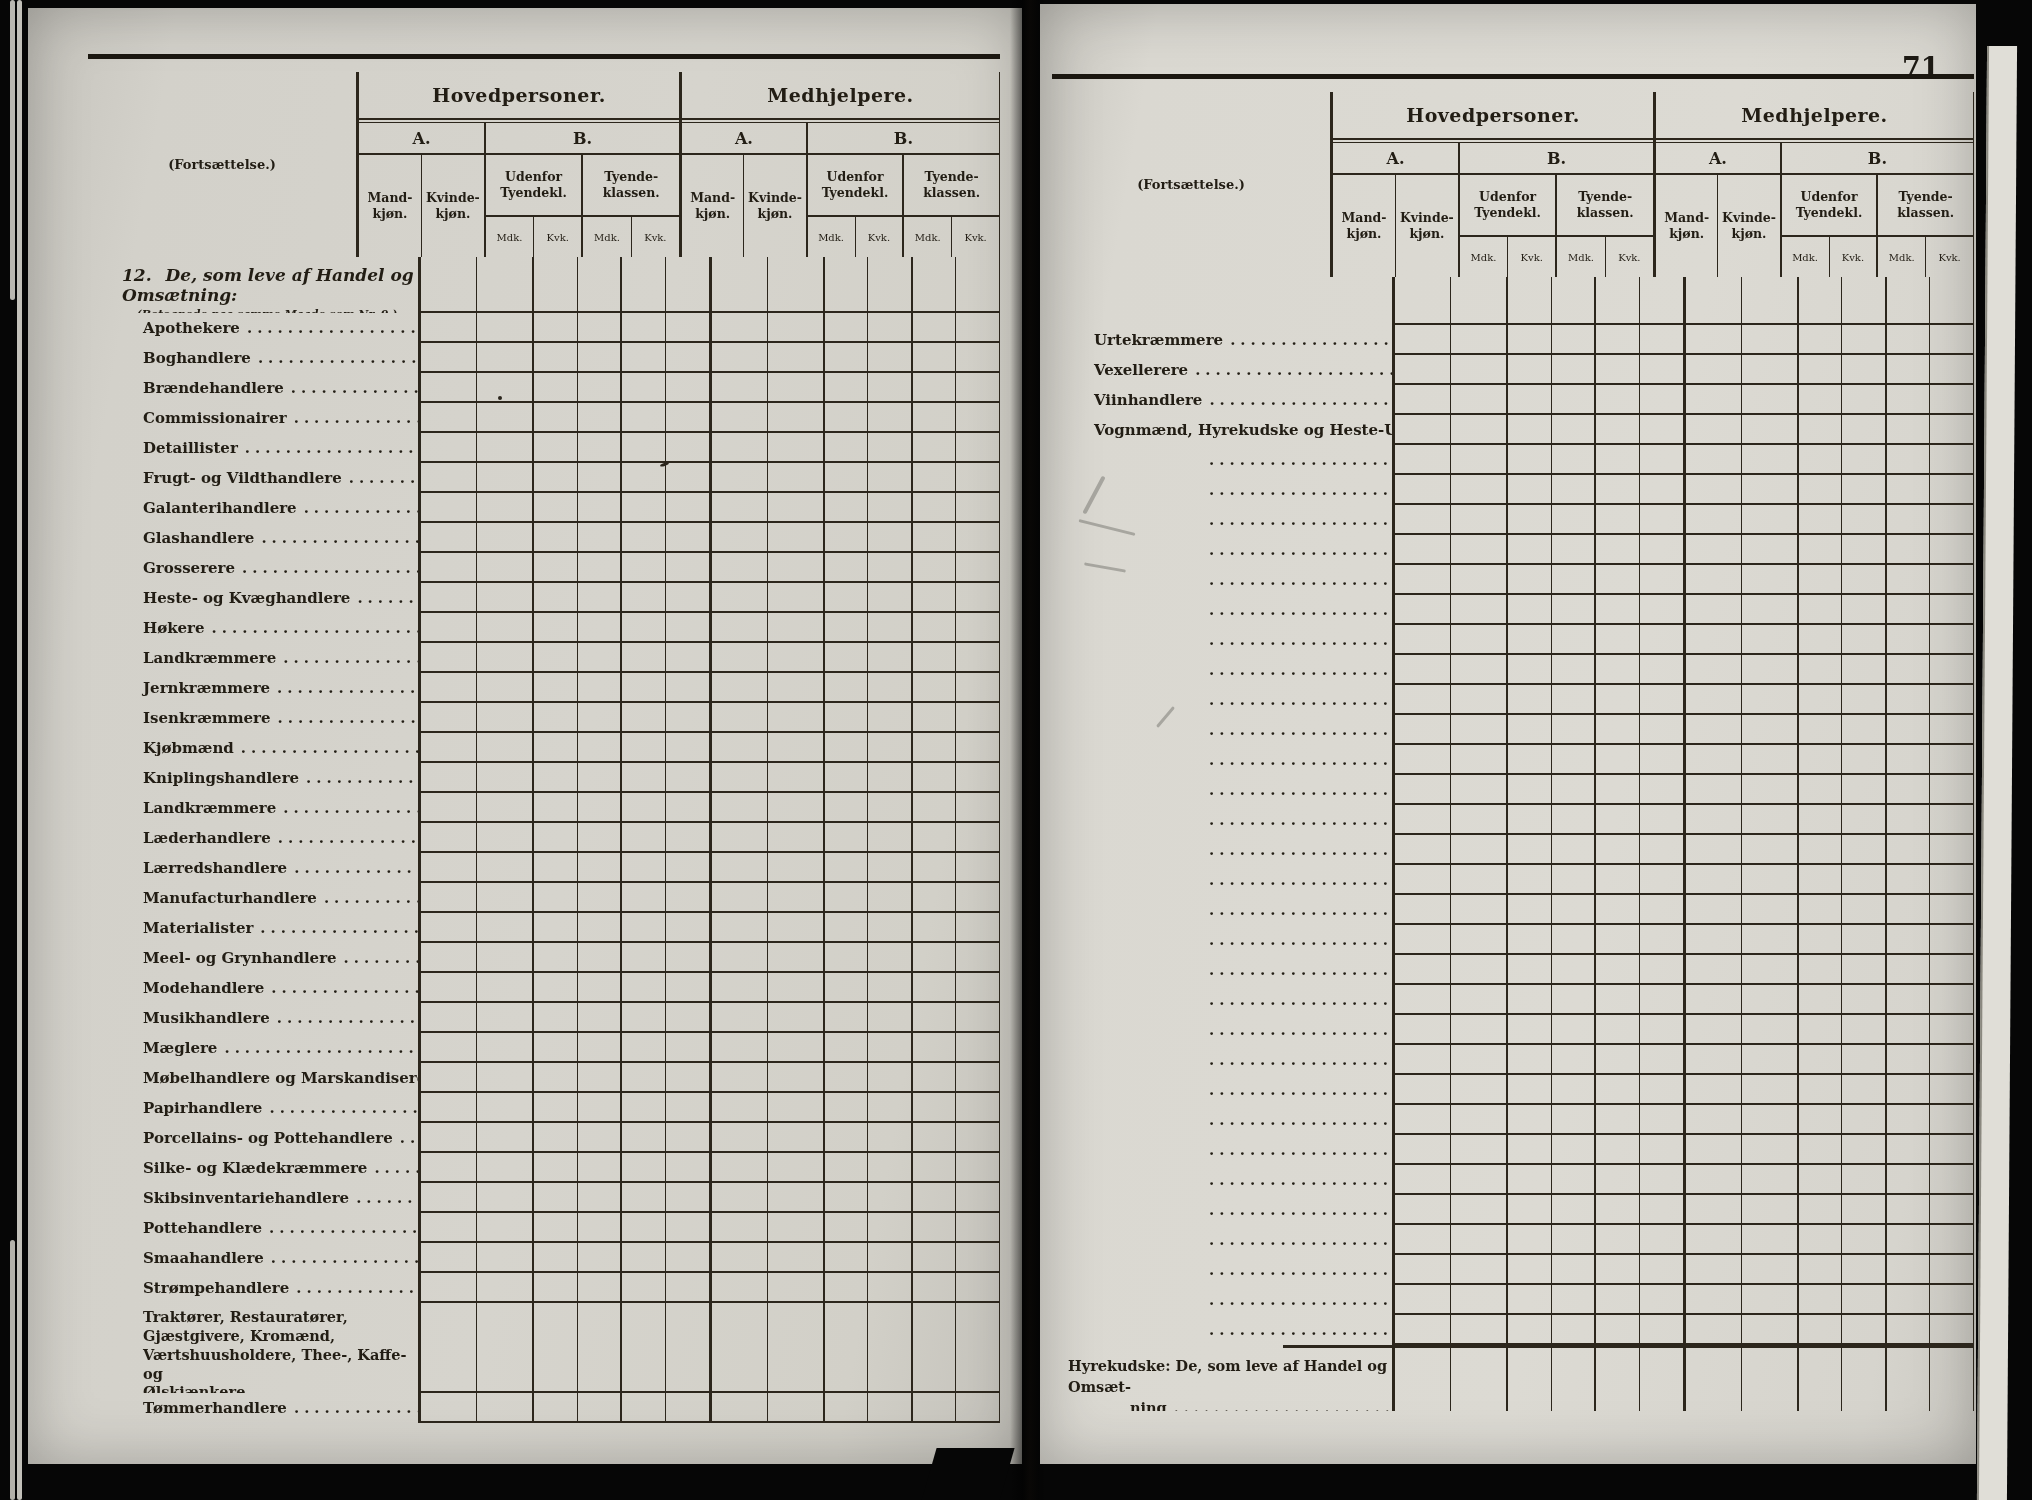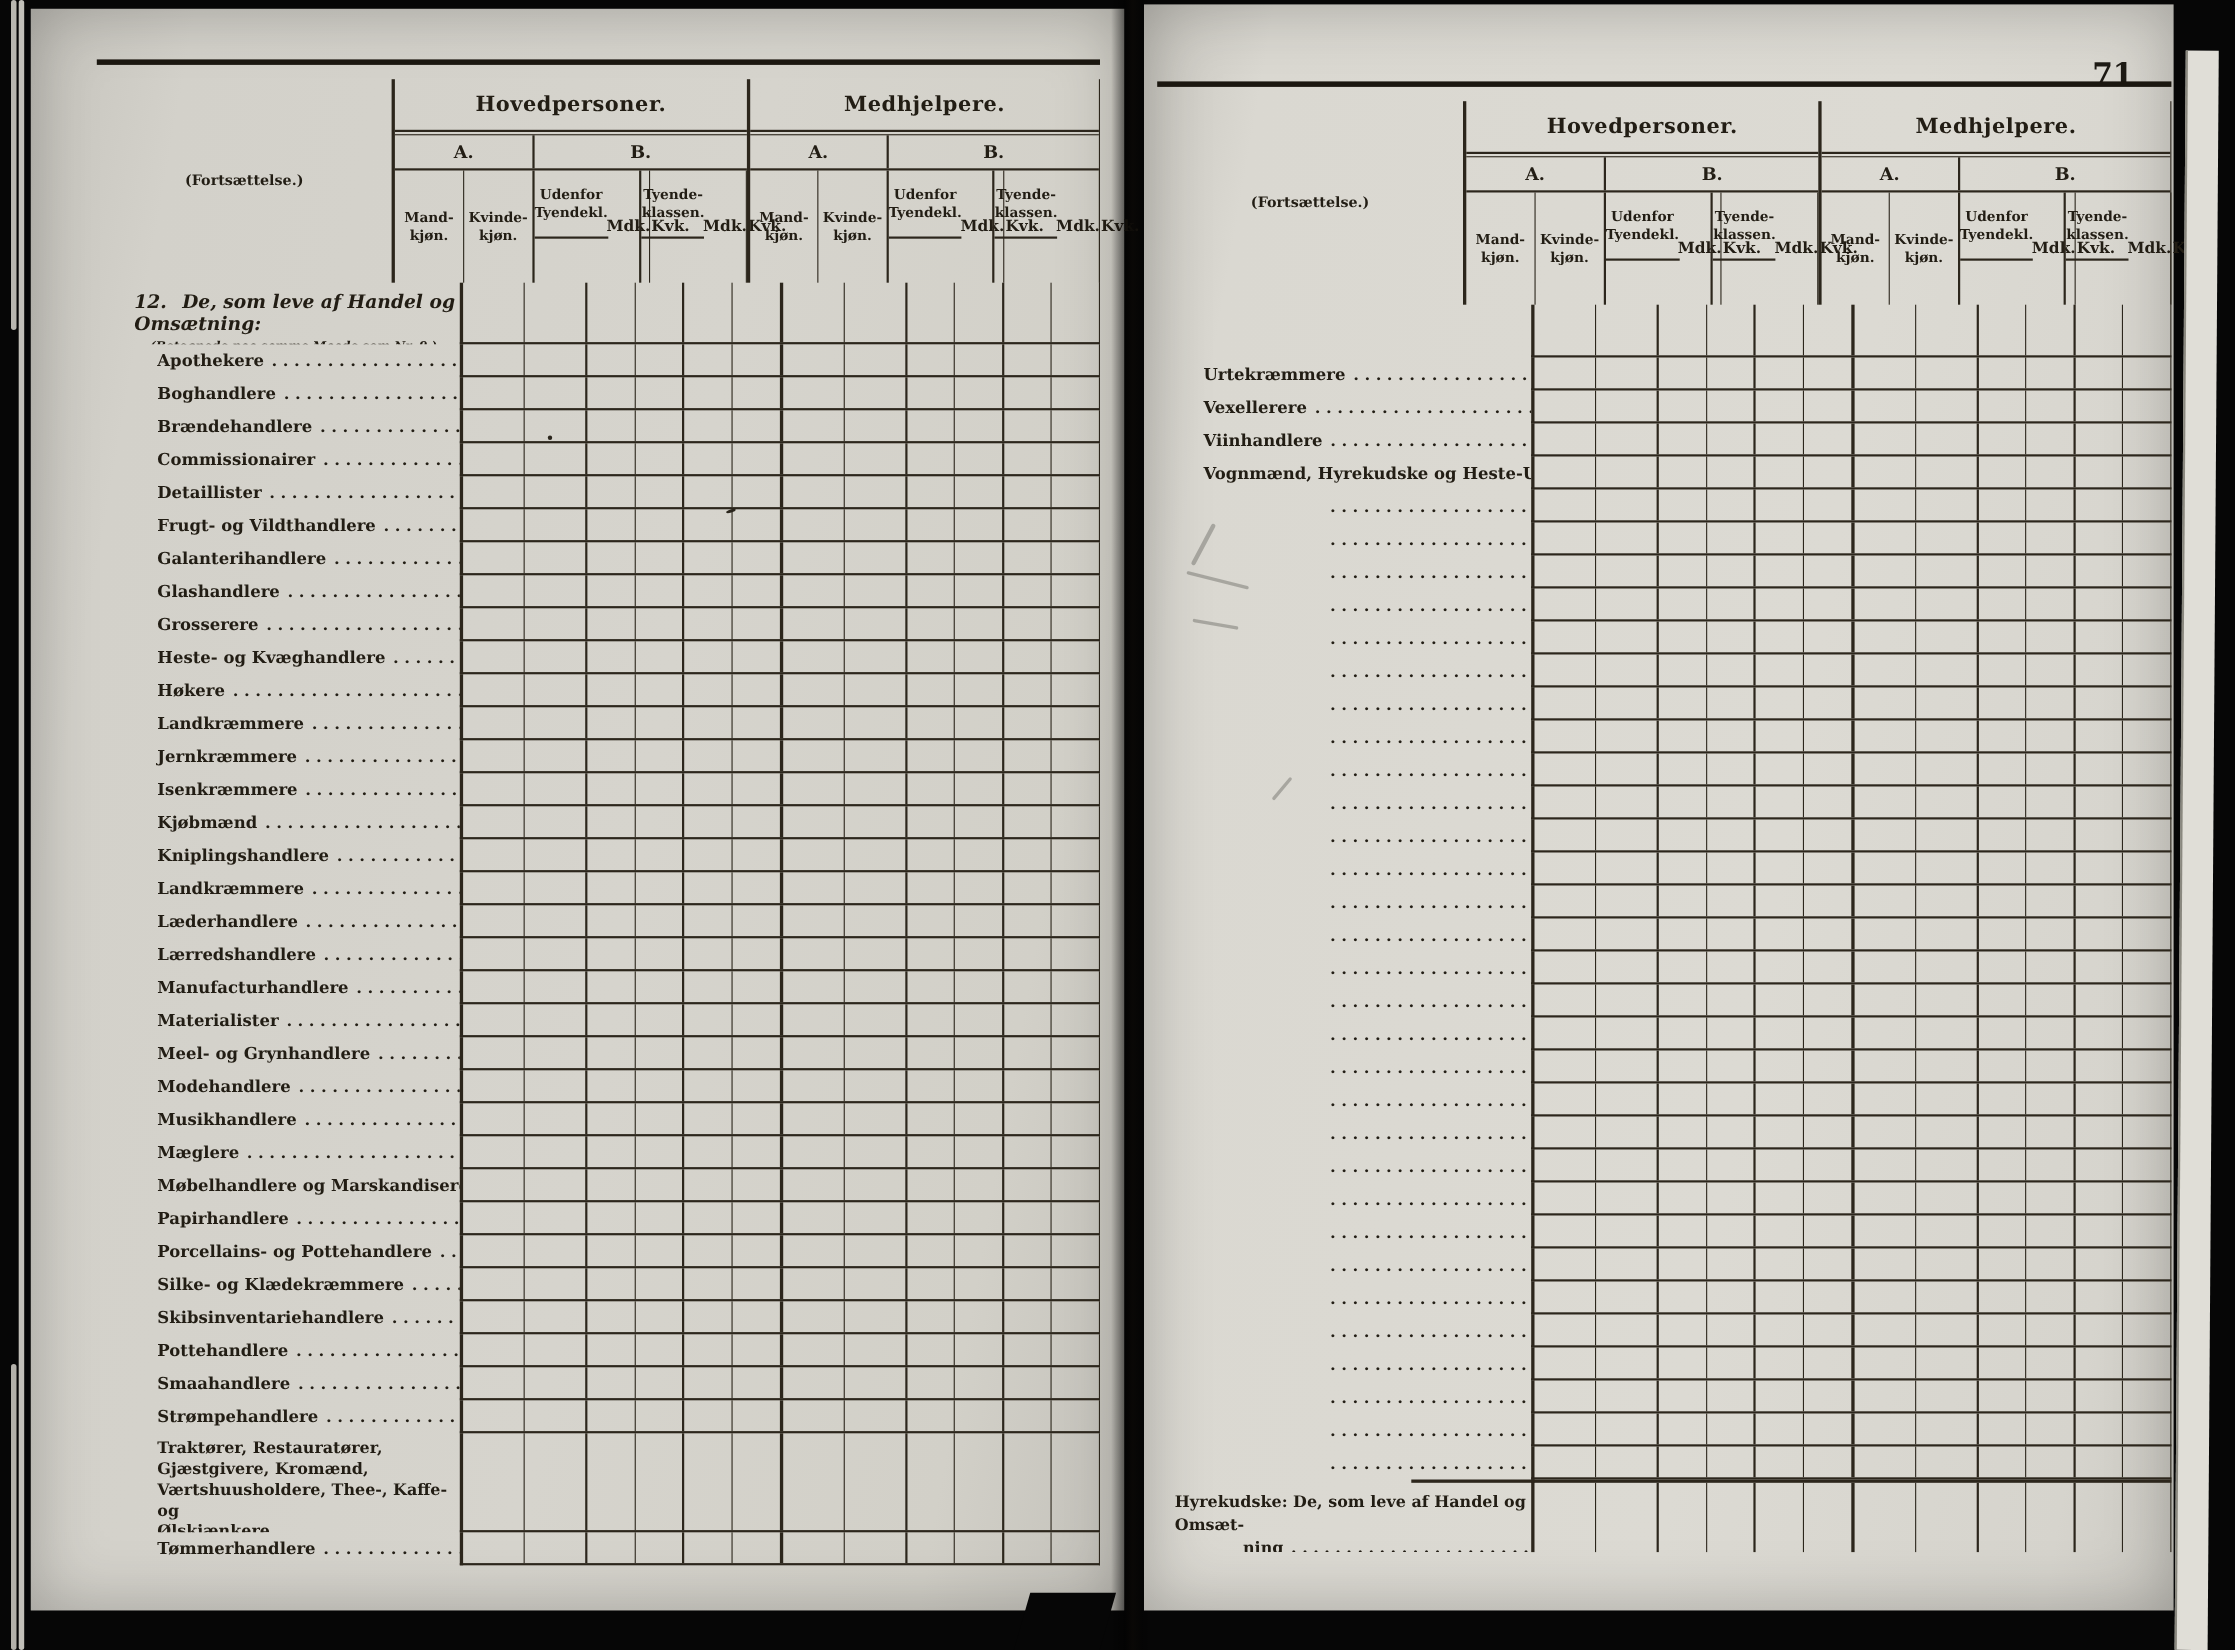--- a/index.html
+++ b/index.html
@@ -36,26 +36,26 @@
             font-size:19px;font-weight:bold;letter-spacing:.5px;}
   .hrule-d{height:5px;border-top:2px solid var(--line);border-bottom:1px solid var(--line);box-sizing:border-box;}
   .hg-ab{height:30px;display:flex;align-items:center;font-weight:bold;font-size:16px;}
   .ha{flex:114 1 0;text-align:center;}
   .hb{flex:176 1 0;text-align:center;border-left:2px solid var(--line);height:100%;display:flex;align-items:center;justify-content:center;box-sizing:border-box;}
   .hrule-s{height:2px;background:var(--line);}
   .hg-cols{height:102px;display:flex;}
   .hc-sex{flex:57 1 0;min-width:0;display:flex;flex-direction:column;align-items:center;justify-content:center;
           font-size:12.5px;font-weight:bold;line-height:1.3;text-align:center;box-sizing:border-box;}
   .hc-sex+.hc-sex{border-left:1px solid var(--line);}
-  .bpair{flex:88 1 0;min-width:0;border-left:2px solid var(--line);display:flex;flex-direction:row;box-sizing:border-box;}
+  .bpair{flex:88 1 0;min-width:0;border-left:2px solid var(--line);display:flex;flex-direction:column;box-sizing:border-box;}
   .bpair+.bpair{border-left:2px solid var(--line);}
   .bp-top{height:62px;display:flex;flex-direction:column;align-items:center;justify-content:center;
           font-size:12.5px;font-weight:bold;line-height:1.3;text-align:center;border-bottom:2px solid var(--line);box-sizing:border-box;}
   .bp-bot{flex:1;display:flex;}
-  .bpc{flex:1 1 0;min-width:0;display:flex;align-items:center;justify-content:center;font-size:14px;font-weight:bold;box-sizing:border-box;}
+  .bpc{flex:1 1 0;min-width:0;display:flex;align-items:center;justify-content:center;font-size:10px;font-weight:normal;box-sizing:border-box;}
   .bpc.b1{border-left:1px solid var(--line);}
   
   .row{display:flex;}
   .tbl-left .row{height:30px;} .tbl-left .row.tall{height:90px;} .tbl-left .row.spacer{height:56px;}
   .tbl-right .row{height:30px;} .tbl-right .row.spacer{height:48px;} .tbl-right .row.total{height:66px;}
   .rlabel{width:var(--wl);box-sizing:border-box;overflow:hidden;white-space:nowrap;
           font-size:15px;font-weight:bold;color:var(--ink);}
   .tbl-left .rlabel{padding-left:55px;line-height:30px;}
   .tbl-right .rlabel{padding-left:42px;line-height:30px;}
   .row.tall .rlabel{white-space:normal;line-height:1.3;padding-top:5px;padding-right:4px;font-size:14.5px;}

